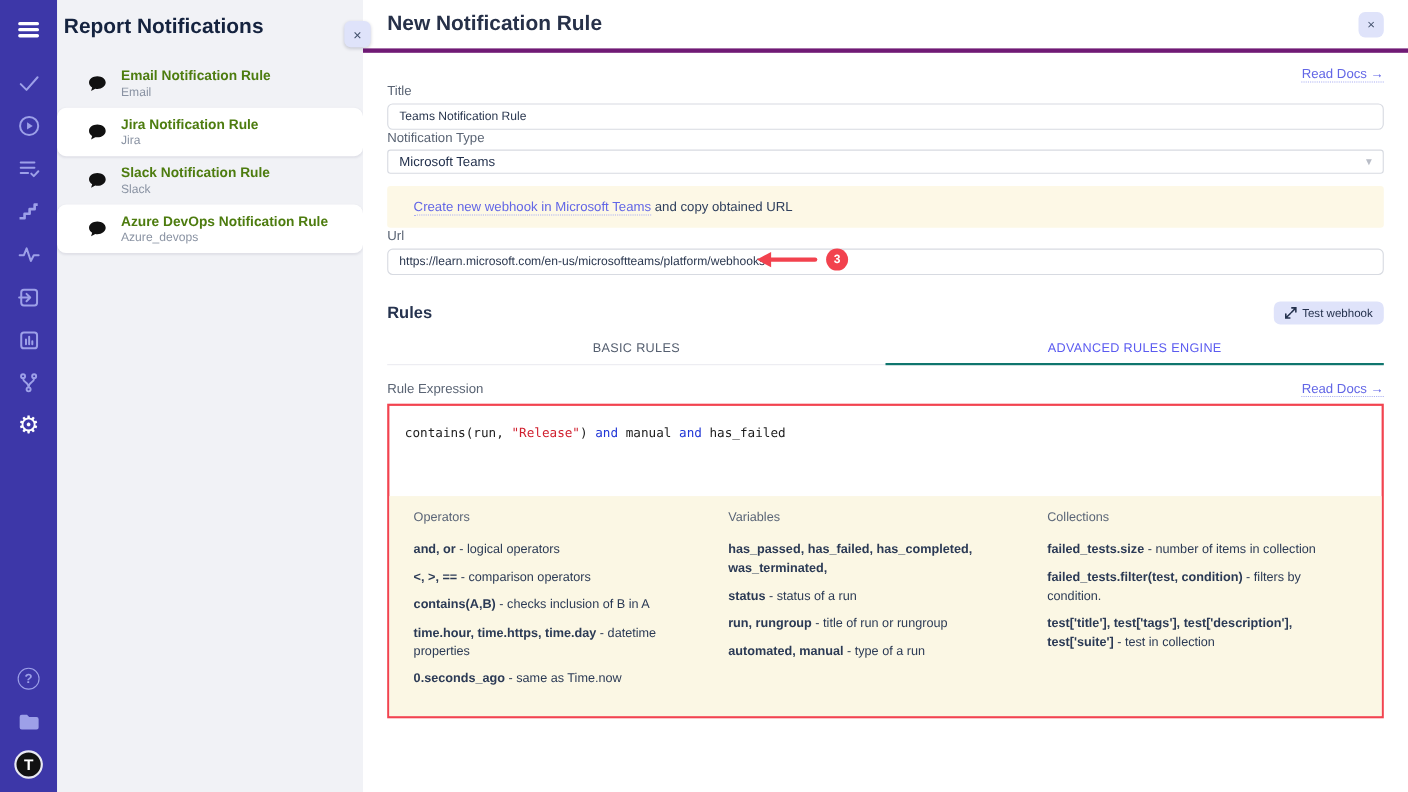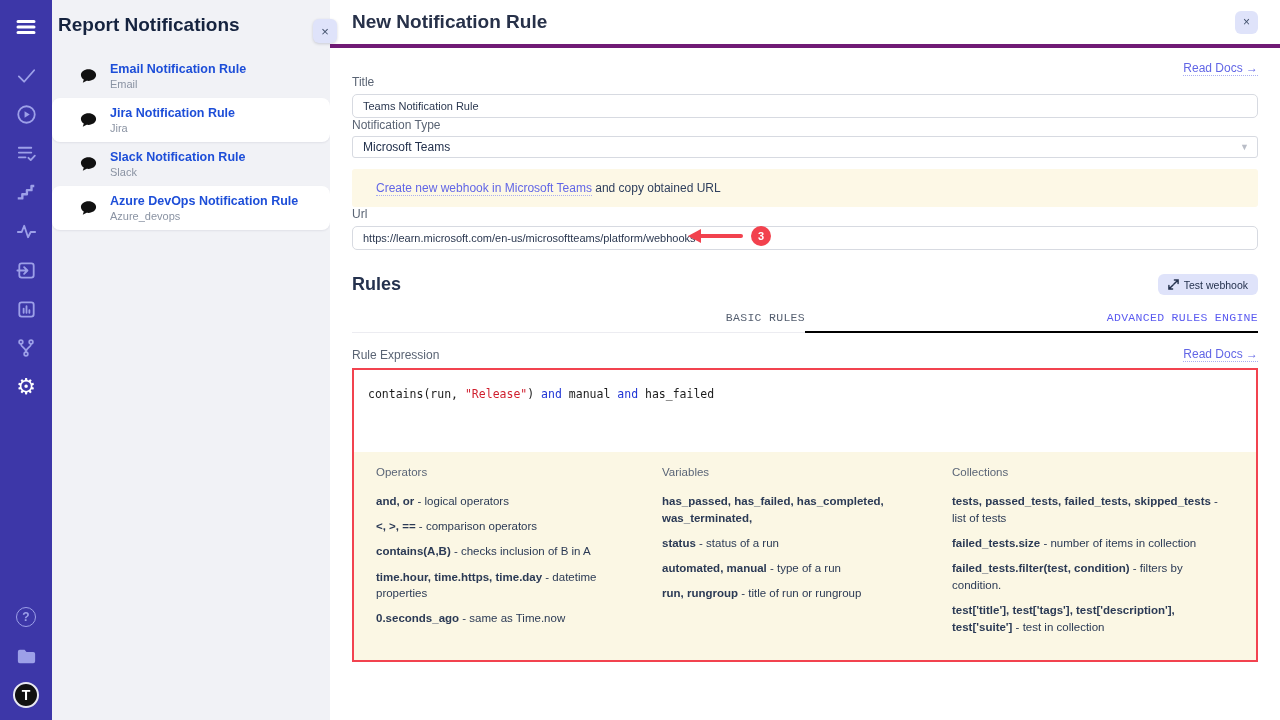--- a/index.html
+++ b/index.html
@@ -54,21 +54,21 @@
     display:flex; align-items:center; justify-content:center;
     box-shadow:0 1px 3px rgba(20,30,60,.18); cursor:pointer;
   }
   .item {
     height:44px; display:flex; align-items:center;
     padding:0 8px 0 28px;
   }
   .item.card { background:#fff; border-radius:8px; box-shadow:0 1px 2px rgba(20,30,60,.08); }
   .item .bubble { margin-right:13px; flex:0 0 auto; display:flex; }
   .item-text { display:flex; flex-direction:column; }
-  .item-title { font-size:12.5px; font-weight:bold; color:#1d4ed8; line-height:1.3; }
+  .item-title { font-size:12.5px; font-weight:bold; color:#4d7c0f; line-height:1.3; }
   .item-sub   { font-size:11px; color:#8a93a3; line-height:1.3; }
 
   
   .main { flex:1; display:flex; flex-direction:column; background:#fff; position:relative; }
   .main-header {
     height:48px; flex:0 0 48px; border-bottom:4px solid #701a75;
     display:flex; align-items:center; justify-content:space-between;
     padding:0 22px;
   }
   .main-title { font-size:19px; font-weight:bold; color:#273149; }
@@ -106,33 +106,33 @@
   .checkbox-row {
     margin-top:27px; display:flex; align-items:center; gap:9px;
     font-size:12px; color:#3c4a63;
   }
   .checkbox {
     width:14px; height:14px; border:1px solid #c8cdd8; border-radius:3px;
     background:#fff; cursor:pointer; flex:0 0 auto;
   }
 
   .rules-row { margin-top:24px; display:flex; align-items:center; justify-content:space-between; }
-  .rules-heading { font-size:18px; font-weight:bold; color:#25324e; }
+  .rules-heading { font-size:15px; font-weight:bold; color:#25324e; }
   .test-btn {
     background:#dfe3fa; border-radius:6px; height:21px; padding:0 10px;
     font-size:10.5px; color:#25324e; display:flex; align-items:center; gap:5px; cursor:pointer;
   }
   .tabs { display:flex; margin-top:10px; border-bottom:1px solid #ececf1; }
   .tab {
-    flex:1; text-align:right; font-size:11.5px; letter-spacing:.3px;
-    color:#555f70; padding:6px 0 7px; cursor:pointer;font-family:Liberation Mono, monospace;
-  }
-  .tab.active { color:#5b5bf0; border-bottom:2px solid #000000; margin-bottom:-1px; }
-
-  .ruleexp-row { margin-top:14px; display:flex; align-items:center; justify-content:space-between; }
+    flex:1; text-align:center; font-size:11.5px; letter-spacing:.3px;
+    color:#555f70; padding:6px 0 7px; cursor:pointer;
+  }
+  .tab.active { color:#5b5bf0; border-bottom:2px solid #0f766e; margin-bottom:-1px; }
+
+  .ruleexp-row { margin-top:14px; display:flex; justify-content:space-between; }
 
   .redbox { margin-top:6px; border:2px solid #f2434f; position:relative; background:#fff; }
   .code-area {
     padding:17px 14px; height:82px;
     font-family:"DejaVu Sans Mono", monospace; font-size:11.5px; color:#1c1c1c;
     cursor:text;
   }
   .code-area .kw  { color:#2036d6; }
   .code-area .str { color:#d01f2e; }
 
@@ -349,26 +349,25 @@
               <div class="help-line"><span class="b">and, or</span><span> - logical operators</span></div>
               <div class="help-line"><span class="b">&lt;, &gt;, ==</span><span> - comparison operators</span></div>
               <div class="help-line"><span class="b">contains(A,B)</span><span> - checks inclusion of B in A</span></div>
               <div class="help-line"><span class="b">time.hour, time.https, time.day</span><span> - datetime properties</span></div>
               <div class="help-line"><span class="b">0.seconds_ago</span><span> - same as Time.now</span></div>
             </div>
             <div>
               <div class="help-col-header">Variables</div>
               <div class="help-line"><span class="b">has_passed, has_failed, has_completed, was_terminated,</span></div>
               <div class="help-line"><span class="b">status</span><span> - status of a run</span></div>
+              <div class="help-line"><span class="b">run, rungroup</span><span> - title of run or rungroup</span></div>
               <div class="help-line"><span class="b">automated, manual</span><span> - type of a run</span></div>
-              <div class="help-line"><span class="b">run, rungroup</span><span> - title of run or rungroup</span></div>
             </div>
             <div>
               <div class="help-col-header">Collections</div>
-              <div class="help-line"><span class="b">tests, passed_tests, failed_tests, skipped_tests</span><span> - list of tests</span></div>
               <div class="help-line"><span class="b">failed_tests.size</span><span> - number of items in collection</span></div>
               <div class="help-line"><span class="b">failed_tests.filter(test, condition)</span><span> - filters by condition.</span></div>
               <div class="help-line"><span class="b">test['title'], test['tags'], test['description'], test['suite']</span><span> - test in collection</span></div>
             </div>
           </div>
 
       </div>
 
       
 

